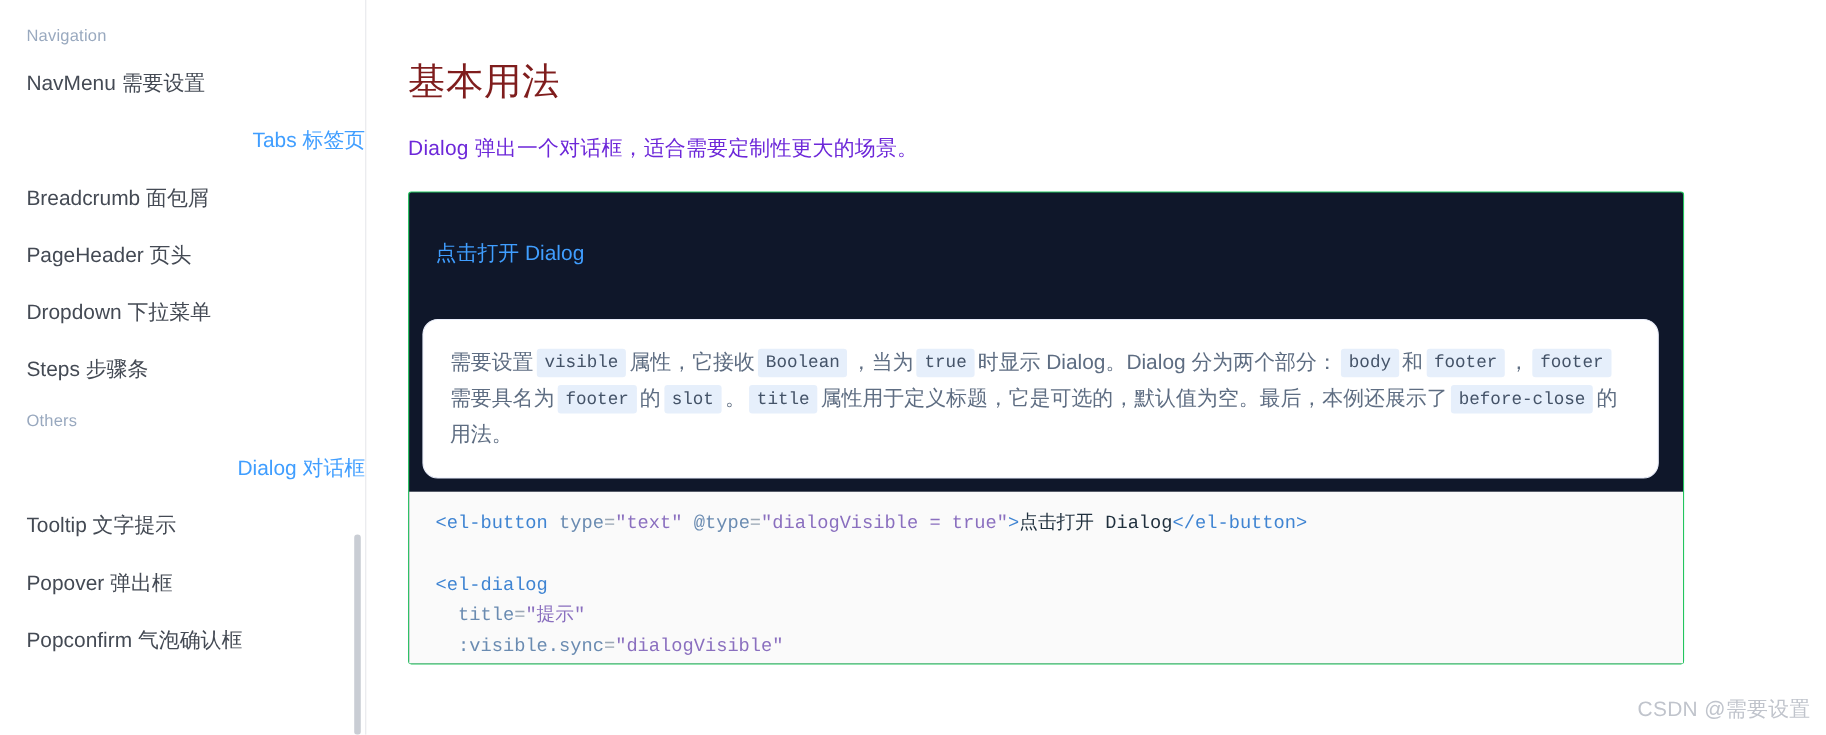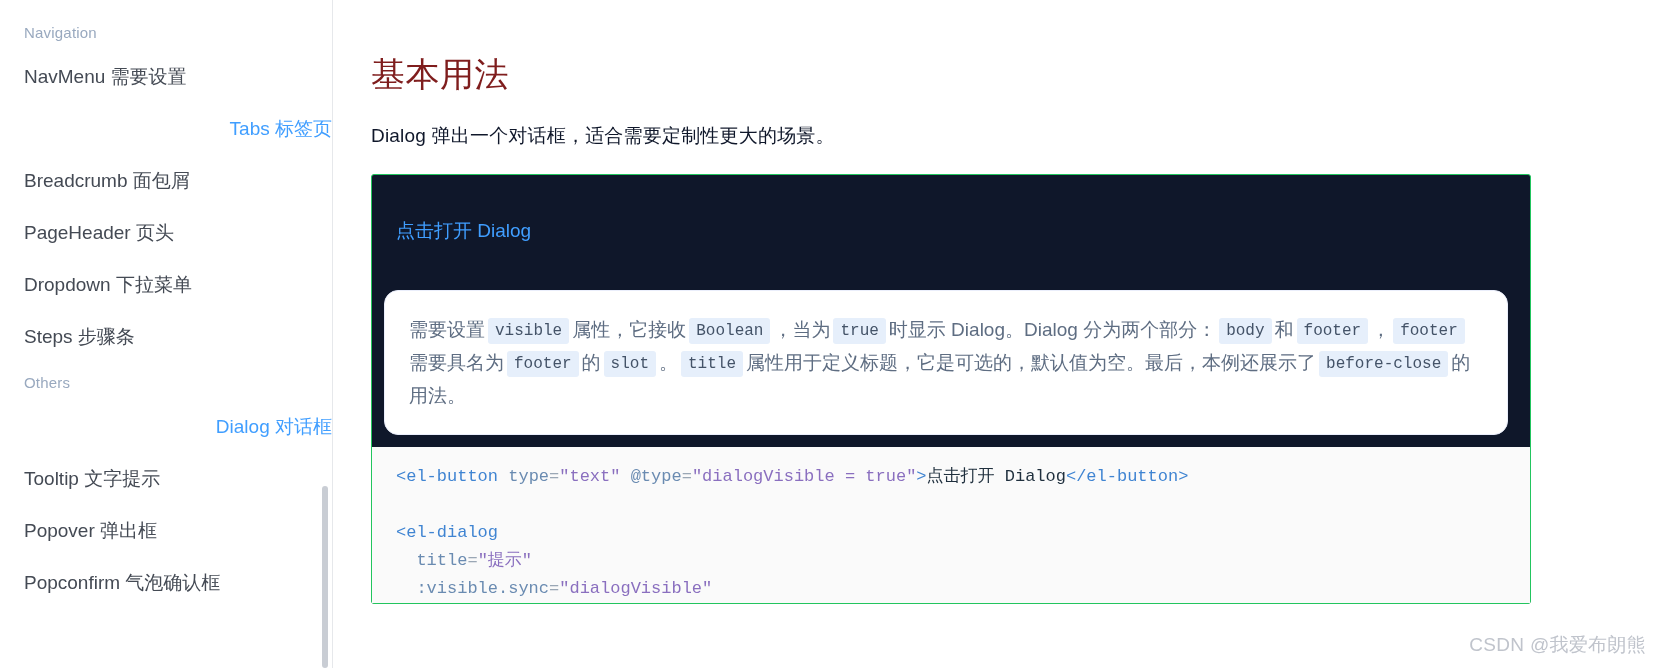--- a/index.html
+++ b/index.html
@@ -66,21 +66,21 @@
   h1.section-title {
     font-size: 34px;
     font-weight: 400;
     color: #7f1d1d;
     line-height: 48px;
     margin-bottom: 20px;
     letter-spacing: .5px;
   }
   p.section-desc {
     font-size: 19px;
-    color: #0f172a;
+    color: #6d28d9;
     line-height: 28px;
     margin-bottom: 24px;
     letter-spacing: .2px;
     margin-top: 24px;
   }
 
   
   .demo-block {
     border: 1px solid #22c55e;
     border-radius: 3px;
@@ -214,16 +214,16 @@
 <pre class="code"><span class="tok-tag">&lt;el-button</span> <span class="tok-attr">type</span><span class="tok-op">=</span><span class="tok-str">"text"</span> <span class="tok-attr">@type</span><span class="tok-op">=</span><span class="tok-str">"dialogVisible = true"</span><span class="tok-tag">&gt;</span><span class="tok-text">点击打开 Dialog</span><span class="tok-tag">&lt;/el-button&gt;</span>
 
 <span class="tok-tag">&lt;el-dialog</span>
   <span class="tok-attr">title</span><span class="tok-op">=</span><span class="tok-str">"提示"</span>
   <span class="tok-attr">:visible.sync</span><span class="tok-op">=</span><span class="tok-str">"dialogVisible"</span></pre>
         </div>
 
       </div>
     </div>
 
-    <div class="watermark">CSDN @我爱布朗熊</div>
+    <div class="watermark">CSDN @需要设置</div>
   </main>
 
 </div>
 
 </body></html>

